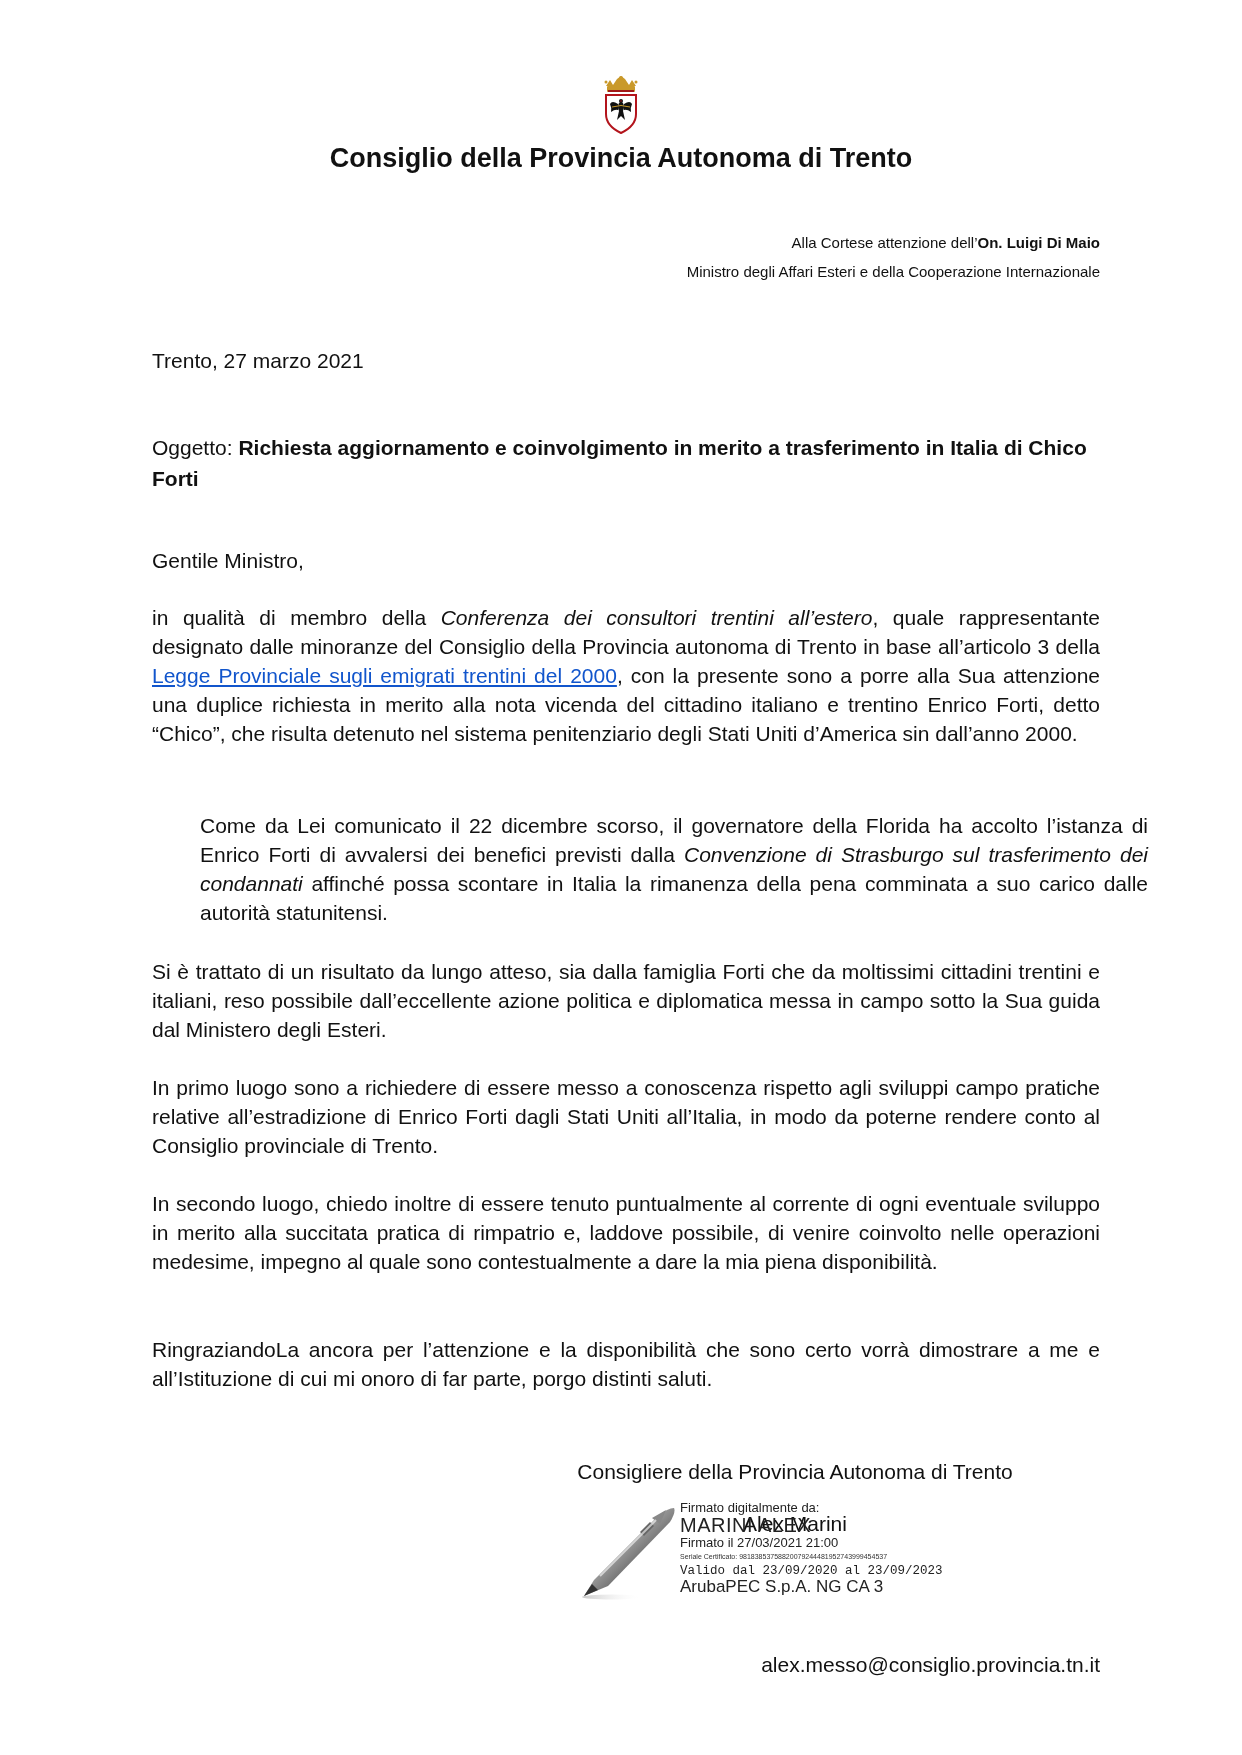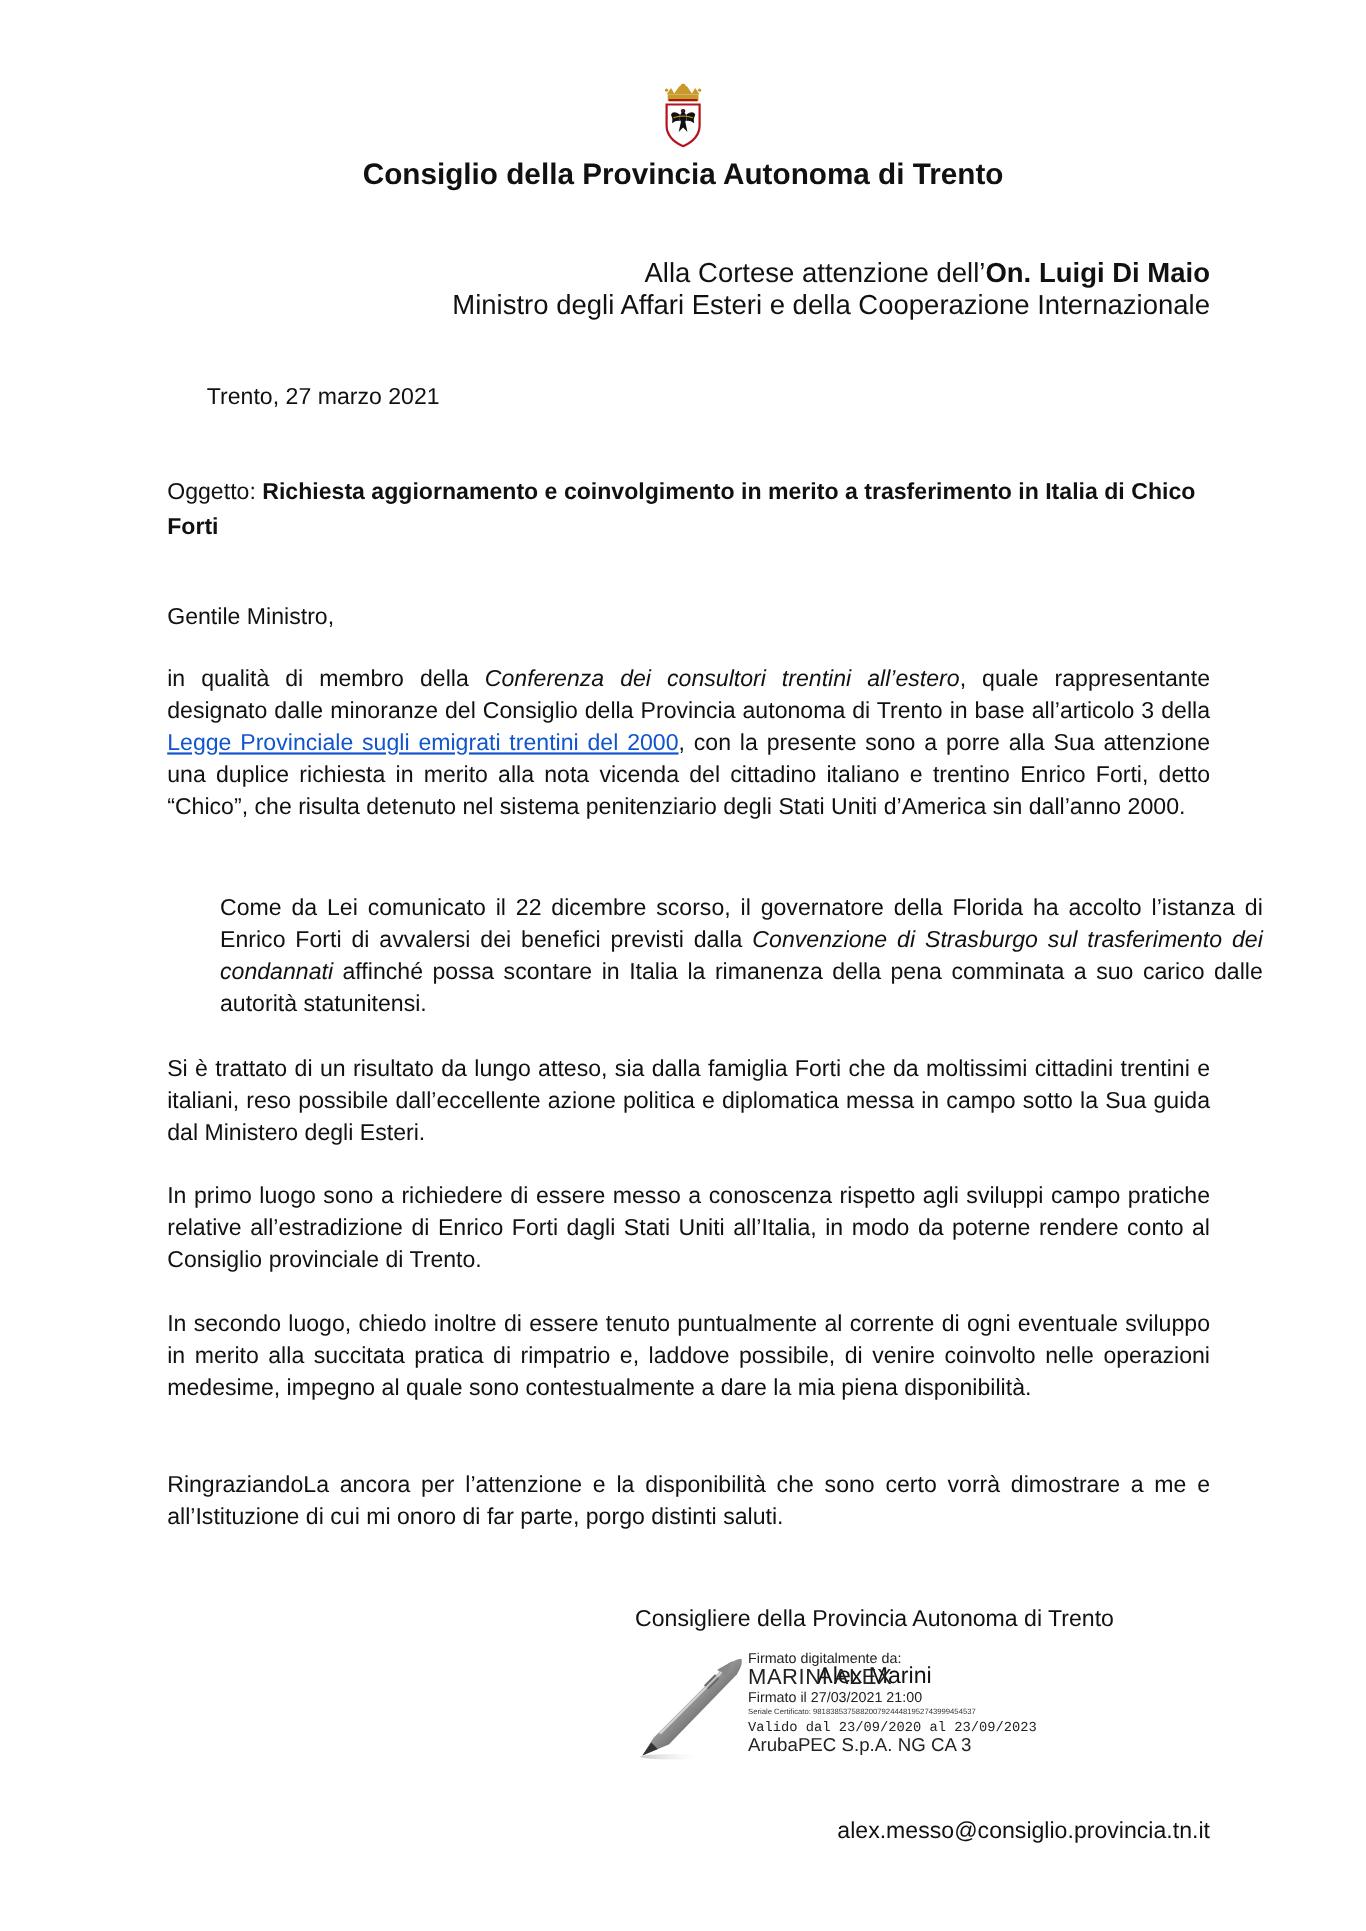--- a/index.html
+++ b/index.html
@@ -2,24 +2,24 @@
 <html><head>
 <meta charset="utf-8">
 <style>
   html, body { margin: 0; padding: 0; background: #ffffff; }
   body { width: 1242px; height: 1755px; position: relative; overflow: hidden;
          font-family: "Liberation Sans", sans-serif; color: #111111; }
   .abs { position: absolute; }
   #crest { left: 603px; top: 76px; width: 36px; height: 58px; }
   #org-title { left: 0; width: 1242px; top: 143px; text-align: center;
                font-size: 27px; font-weight: bold; }
-  .recipient { right: 142px; text-align: right; font-size: 25px; white-space: nowrap; }
+  .recipient { right: 142px; text-align: right; font-size: 15px; white-space: nowrap; }
   #recipient-line1 { top: 234px; }
   #recipient-line2 { top: 263px; }
-  #date { left: 152px; top: 349px; font-size: 21px; margin-left: 36px; }
+  #date { left: 152px; top: 349px; font-size: 21px; }
   #subject { left: 152px; top: 432px; width: 948px; font-size: 21px; line-height: 31px; }
   #subject b { font-weight: bold; }
   #salutation { left: 152px; top: 549px; font-size: 21px; }
   .para { left: 152px; width: 948px; font-size: 21px; line-height: 29px;
           text-align: justify; }
   #para1 { top: 603px; }
   #para2 { top: 811px; margin-left: 48px; }
   #para3 { top: 957px; }
   #para4 { top: 1073px; }
   #para5 { top: 1189px; }

